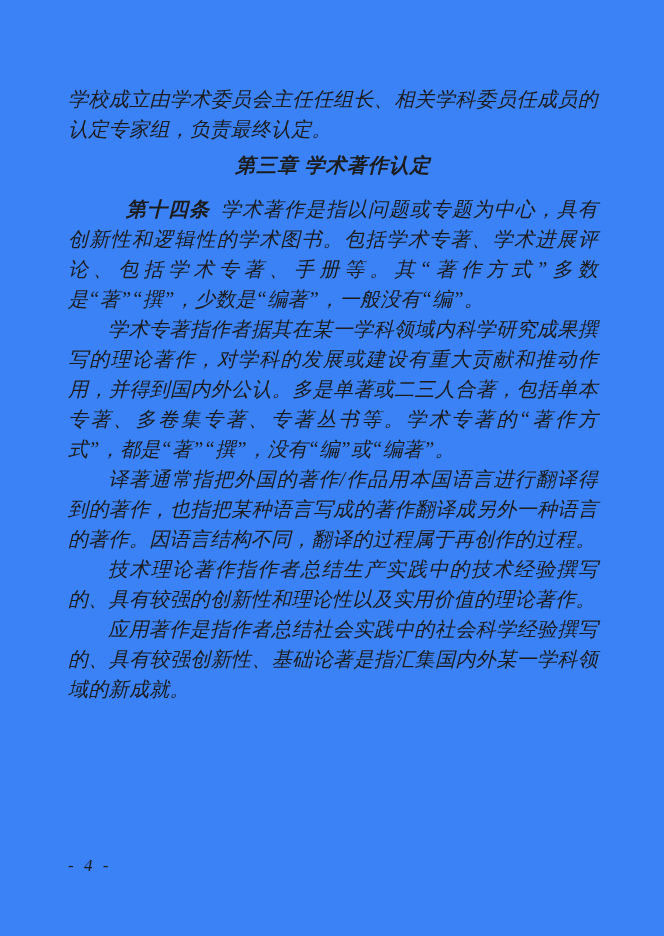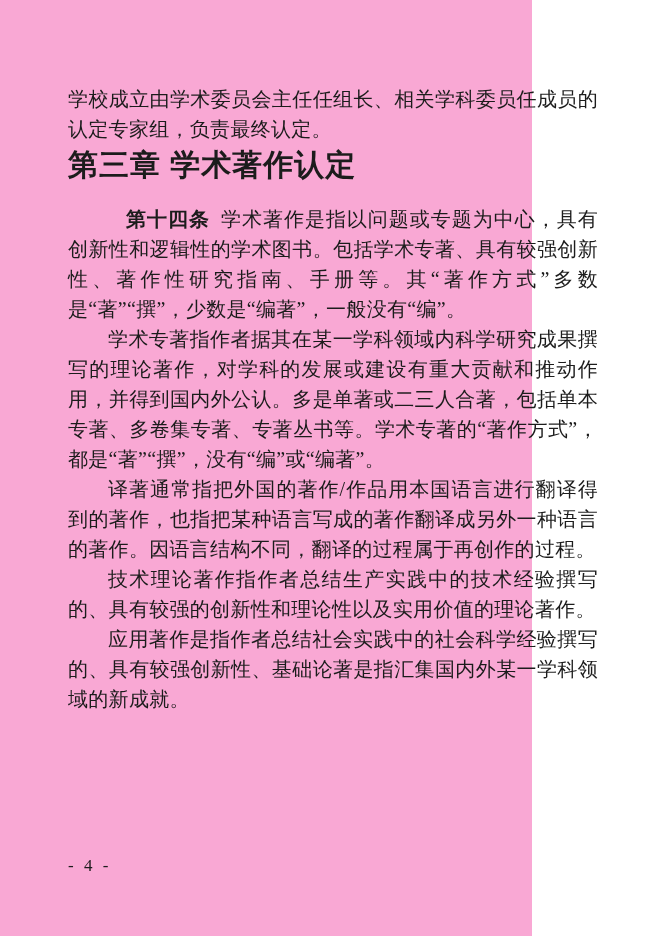--- a/index.html
+++ b/index.html
@@ -5,25 +5,26 @@
   html, body {
     margin: 0;
     padding: 0;
     width: 664px;
     height: 936px;
     background: #ffffff;
     overflow: hidden;
   }
   .page {
     position: relative;
-    width: 532px;
+    width: 664px;
     height: 936px;
-    background: #f9a8d4;
+    background: #3b82f6;
     color: #1c1c1c;
     font-family: "Liberation Serif", serif;
+    font-style: italic;
   }
   .content {
     position: absolute;
     left: 68px;
     top: 84px;
     width: 530px;
     font-size: 20px;
     line-height: 30px;
     text-align: justify;
     text-justify: inter-ideograph;
@@ -34,26 +35,26 @@
   }
   .para.indent {
     text-indent: 2em;
   }
   .clause-lead {
     font-weight: bold;
     margin-right: 0.55em;
     margin-left: 18px;
   }
   .chapter-heading {
-    margin: 4px 0 22px 0;
-    text-align: left;
+    margin: 4px 0 12px 0;
+    text-align: center;
     text-indent: 0;
     font-family: "Liberation Sans", sans-serif;
     font-weight: bold;
-    font-size: 30px;
+    font-size: 20px;
     line-height: 34px;
     letter-spacing: 1px;
   }
   .page-footer {
     position: absolute;
     left: 68px;
     top: 856px;
     font-size: 17px;
     letter-spacing: 3px;
     color: #1c1c1c;
@@ -63,21 +64,21 @@
 <body>
 
 <div class="page">
   <div class="content">
 
     <p class="para">学校成立由学术委员会主任任组长、相关学科委员任成员的认定专家组，负责最终认定。</p>
 
     <p class="para chapter-heading">第三章 学术著作认定</p>
 
     <p class="para indent">
-      <span class="clause-lead">第十四条</span><span>学术著作是指以问题或专题为中心，具有创新性和逻辑性的学术图书。包括学术专著、具有较强创新性、著作性研究指南、手册等。其“著作方式”多数是“著”“撰”，少数是“编著”，一般没有“编”。</span>
+      <span class="clause-lead">第十四条</span><span>学术著作是指以问题或专题为中心，具有创新性和逻辑性的学术图书。包括学术专著、学术进展评论、包括学术专著、手册等。其“著作方式”多数是“著”“撰”，少数是“编著”，一般没有“编”。</span>
     </p>
 
     <p class="para indent">学术专著指作者据其在某一学科领域内科学研究成果撰写的理论著作，对学科的发展或建设有重大贡献和推动作用，并得到国内外公认。多是单著或二三人合著，包括单本专著、多卷集专著、专著丛书等。学术专著的“著作方式”，都是“著”“撰”，没有“编”或“编著”。</p>
 
     <p class="para indent">译著通常指把外国的著作/作品用本国语言进行翻译得到的著作，也指把某种语言写成的著作翻译成另外一种语言的著作。因语言结构不同，翻译的过程属于再创作的过程。</p>
 
 
     <p class="para indent">技术理论著作指作者总结生产实践中的技术经验撰写的、具有较强的创新性和理论性以及实用价值的理论著作。</p>
 
     <p class="para indent">应用著作是指作者总结社会实践中的社会科学经验撰写的、具有较强创新性、基础论著是指汇集国内外某一学科领域的新成就。</p>

